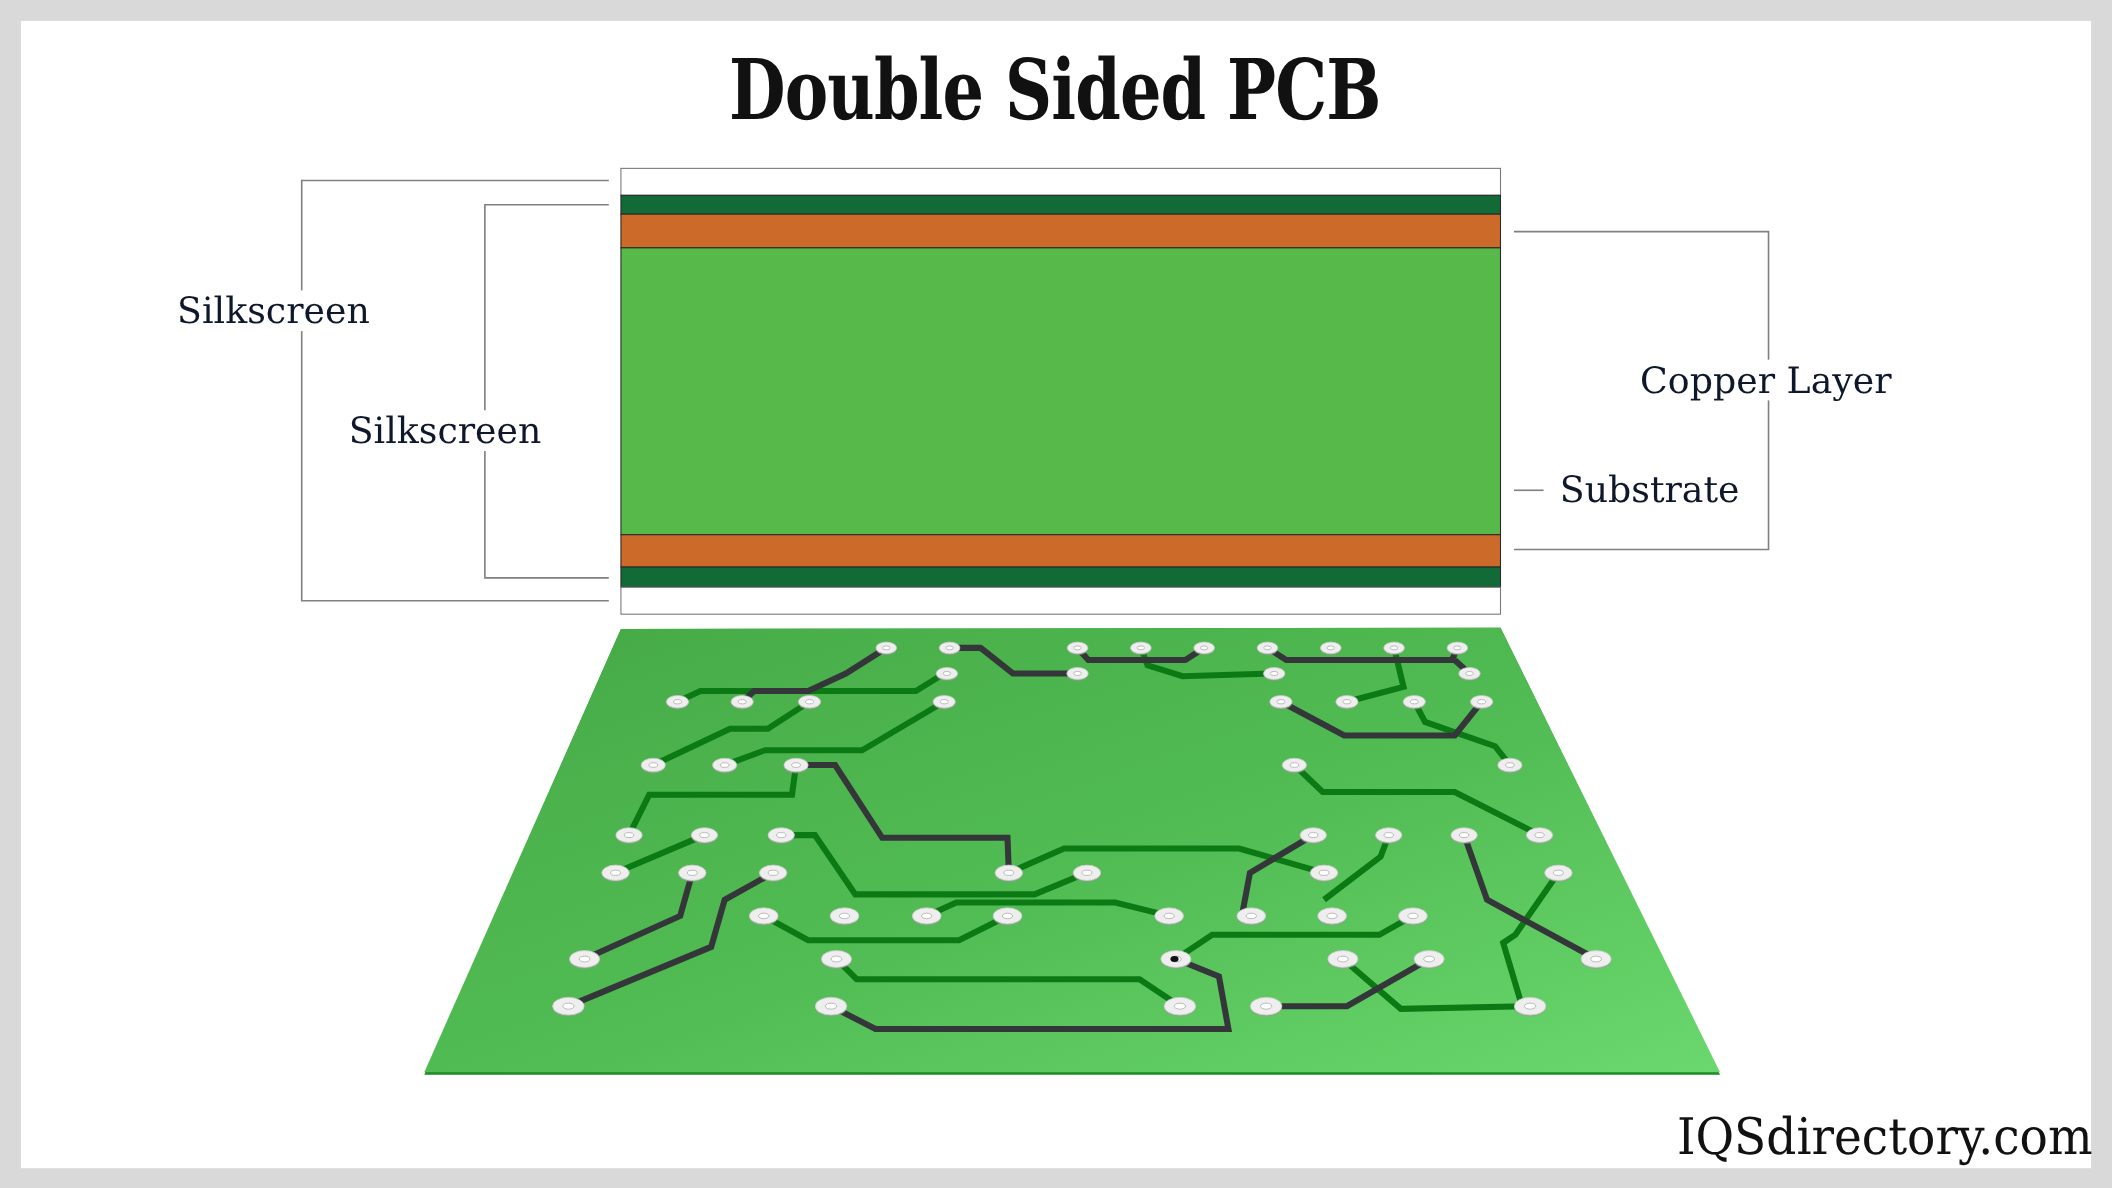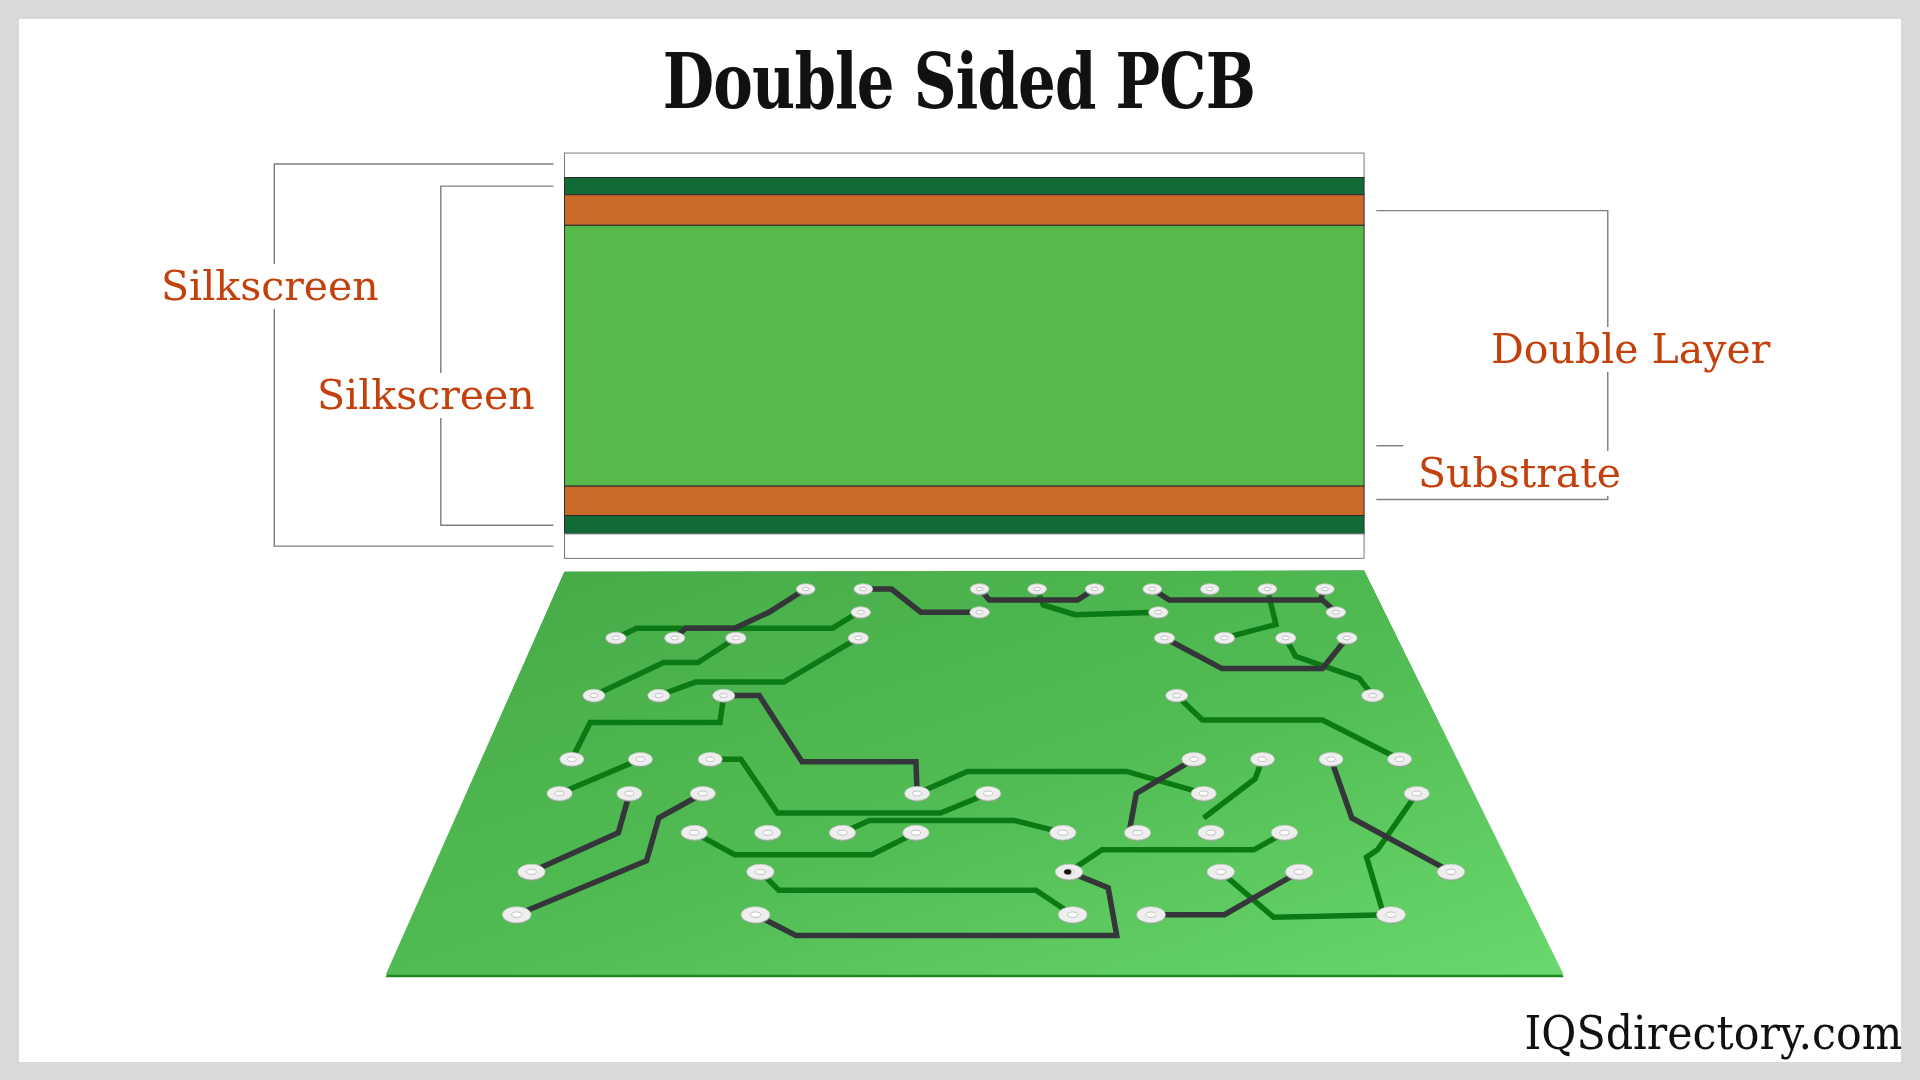--- a/index.html
+++ b/index.html
@@ -4,21 +4,21 @@
 <style>
   html, body { margin: 0; padding: 0; }
   body { width: 1920px; height: 1080px; background: #d9d9d9; position: relative; overflow: hidden; }
   .panel { position: absolute; left: 19px; top: 19px; width: 1882px; height: 1043px; background: #ffffff; }
   .title {
     position: absolute; left: 0; top: 44px; width: 1920px; text-align: center;
     font-family: "DejaVu Serif", serif; font-weight: bold; font-size: 76px; color: #111;
     transform: scaleX(0.78); transform-origin: 955px 0; letter-spacing: -1px; line-height: 1;
   }
   .label {
-    position: absolute; font-family: "DejaVu Serif", serif; font-size: 41px; color: #c2410c;
+    position: absolute; font-family: "DejaVu Serif", serif; font-size: 33px; color: #0f172a;
     background: #ffffff; padding: 2px 4px; line-height: 1; white-space: nowrap;
   }
   .brand {
     position: absolute; right: 18px; bottom: 24px;
     font-family: "DejaVu Serif", serif; font-size: 46px; color: #111; line-height: 1;
     transform: scaleX(0.93); transform-origin: right bottom;
   }
   svg.diagram { position: absolute; left: 0; top: 0; }
 </style>
 </head>
@@ -388,16 +388,16 @@
         </g>
         <ellipse cx="872" cy="712" rx="3" ry="2.2" fill="#111"></ellipse>
       </g>
   </g>
 </svg>
 
 <div class="title">Double Sided PCB</div>
 
 <div class="label" style="left:157px; top:264px;">Silkscreen</div>
 <div class="label" style="left:313px; top:373px;">Silkscreen</div>
-<div class="label" style="left:1487px; top:327px;">Double Layer</div>
-<div class="label" style="left:1414px; top:426px;margin-top:25px;">Substrate</div>
+<div class="label" style="left:1487px; top:327px;">Copper Layer</div>
+<div class="label" style="left:1414px; top:426px;">Substrate</div>
 
 <div class="brand">IQSdirectory.com</div>
 
 </body></html>

